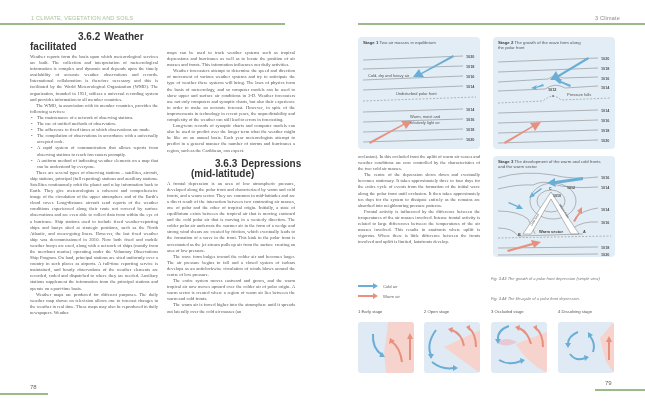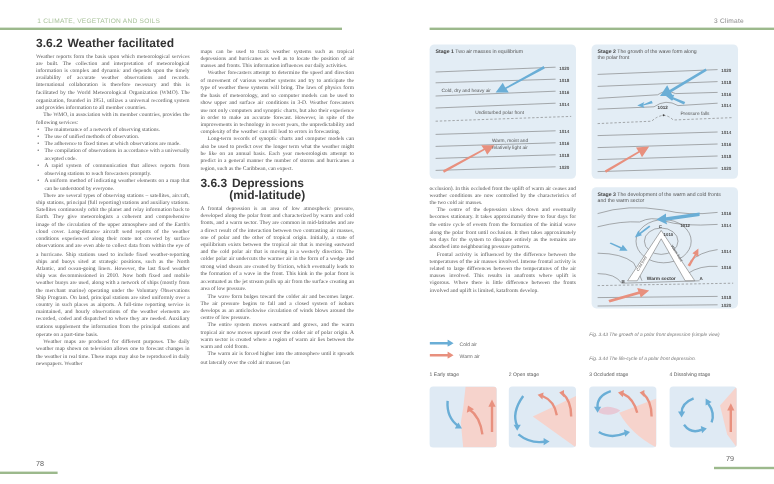--- a/index.html
+++ b/index.html
@@ -13,21 +13,21 @@
   .rule{position:absolute;top:23px;height:2px;background:#9cb98c;}
   .rule.l{left:0;width:285px;}
   .rule.r{left:35px;width:287px;}
   .col{position:absolute;font-size:4.6px;line-height:6.1px;text-align:justify;color:#555;}
   .col p{margin:0;text-indent:6px;}
   .col p.noind{text-indent:0;}
   .col ul{margin:0;padding-left:7px;list-style:none;}
   .col li{position:relative;}
   .col li:before{content:"•";position:absolute;left:-6px;}
   h2{font-family:"Liberation Sans",sans-serif;font-weight:bold;color:#333;margin:0 0 2px 0;font-size:10px;line-height:10px;}
-  h2 .num{margin-right:4px;}
+  h2 .num{margin-right:4px;margin-left:48px;}
   .pageno{position:absolute;font-family:"Liberation Sans",sans-serif;font-size:6px;color:#666;}
   .bottomrule{position:absolute;height:2px;background:#9cb98c;}
   .diag{position:absolute;background:#e3edf5;border-radius:4px;}
   .diag-title{position:absolute;left:5px;top:3px;font-family:"Liberation Sans",sans-serif;font-size:4.3px;line-height:5px;color:#555;}
   .diag-title b{color:#444;}
   .caption{position:absolute;font-family:"Liberation Sans",sans-serif;font-style:italic;font-size:4px;color:#777;}
   .legend{position:absolute;font-family:"Liberation Sans",sans-serif;font-size:4.2px;color:#666;}
   .legend-row{display:flex;align-items:center;height:10px;}
   .stage-label{position:absolute;font-family:"Liberation Sans",sans-serif;font-size:4.2px;color:#555;}
   .mini{position:absolute;width:56px;height:51px;border-radius:3px;background:#dfeaf4;overflow:hidden;}
@@ -49,21 +49,21 @@
       <li>The use of unified methods of observation.</li>
       <li>The adherence to fixed times at which observations are made.</li>
       <li>The compilation of observations in accordance with a universally accepted code.</li>
       <li>A rapid system of communication that allows reports from observing stations to reach forecasters promptly.</li>
       <li>A uniform method of indicating weather elements on a map that can be understood by everyone.</li>
     </ul>
     <p>There are several types of observing stations – satellites, aircraft, ship stations, principal (full reporting) stations and auxiliary stations. Satellites continuously orbit the planet and relay information back to Earth. They give meteorologists a coherent and comprehensive image of the circulation of the upper atmosphere and of the Earth's cloud cover. Long-distance aircraft send reports of the weather conditions experienced along their route not covered by surface observations and are even able to collect data from within the eye of a hurricane. Ship stations used to include fixed weather-reporting ships and buoys sited at strategic positions, such as the North Atlantic, and ocean-going liners. However, the last fixed weather ship was decommissioned in 2010. Now both fixed and mobile weather buoys are used, along with a network of ships (mostly from the merchant marine) operating under the Voluntary Observations Ship Program. On land, principal stations are sited uniformly over a country in such places as airports. A full-time reporting service is maintained, and hourly observations of the weather elements are recorded, coded and dispatched to where they are needed. Auxiliary stations supplement the information from the principal stations and operate on a part-time basis.</p>
     <p>Weather maps are produced for different purposes. The daily weather map shown on television allows one to forecast changes in the weather in real time. These maps may also be reproduced in daily newspapers. Weather</p>
   </div>
 
-  <div class="col" style="left:167px;top:40px;width:128px;">
+  <div class="col" style="left:167px;top:50px;width:128px;">
     <p class="noind">maps can be used to track weather systems such as tropical depressions and hurricanes as well as to locate the position of air masses and fronts. This information influences our daily activities.</p>
     <p>Weather forecasters attempt to determine the speed and direction of movement of various weather systems and try to anticipate the type of weather these systems will bring. The laws of physics form the basis of meteorology, and so computer models can be used to show upper and surface air conditions in 3-D. Weather forecasters use not only computers and synoptic charts, but also their experience in order to make an accurate forecast. However, in spite of the improvements in technology in recent years, the unpredictability and complexity of the weather can still lead to errors in forecasting.</p>
     <p>Long-term records of synoptic charts and computer models can also be used to predict over the longer term what the weather might be like on an annual basis. Each year meteorologists attempt to predict in a general manner the number of storms and hurricanes a region, such as the Caribbean, can expect.</p>
     <h2 style="margin-top:5px;"><span class="num">3.6.3</span><span>Depressions</span><br><span style="padding-left:24px">(mid-latitude)</span></h2>
     <p class="noind">A frontal depression is an area of low atmospheric pressure, developed along the polar front and characterized by warm and cold fronts, and a warm sector. They are common in mid-latitudes and are a direct result of the interaction between two contrasting air masses, one of polar and the other of tropical origin. Initially, a state of equilibrium exists between the tropical air that is moving eastward and the cold polar air that is moving in a westerly direction. The colder polar air undercuts the warmer air in the form of a wedge and strong wind shears are created by friction, which eventually leads to the formation of a wave in the front. This kink in the polar front is accentuated as the jet stream pulls up air from the surface creating an area of low pressure.</p>
     <p>The wave form bulges toward the colder air and becomes larger. The air pressure begins to fall and a closed system of isobars develops as an anticlockwise circulation of winds blows around the centre of low pressure.</p>
     <p>The entire system moves eastward and grows, and the warm tropical air now moves upward over the colder air of polar origin. A warm sector is created where a region of warm air lies between the warm and cold fronts.</p>
     <p>The warm air is forced higher into the atmosphere until it spreads out laterally over the cold air masses (an</p>
   </div>
 

